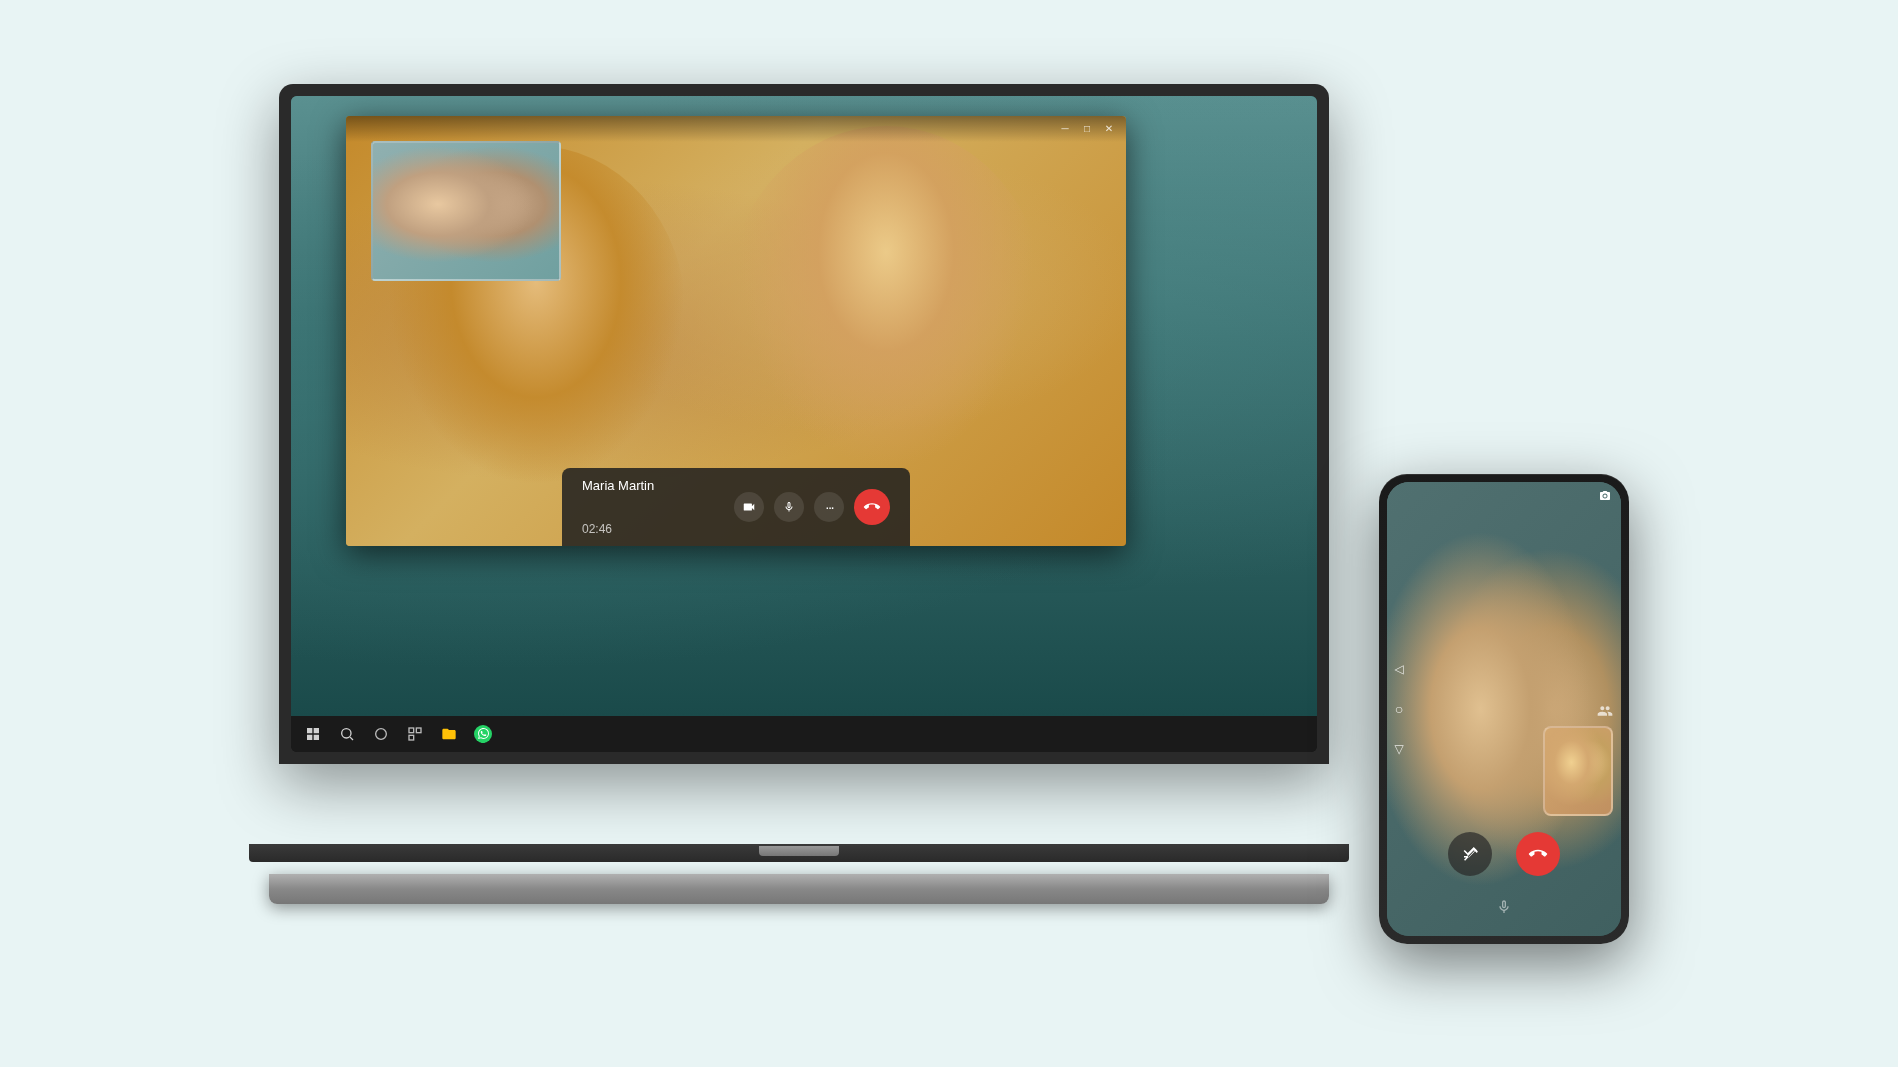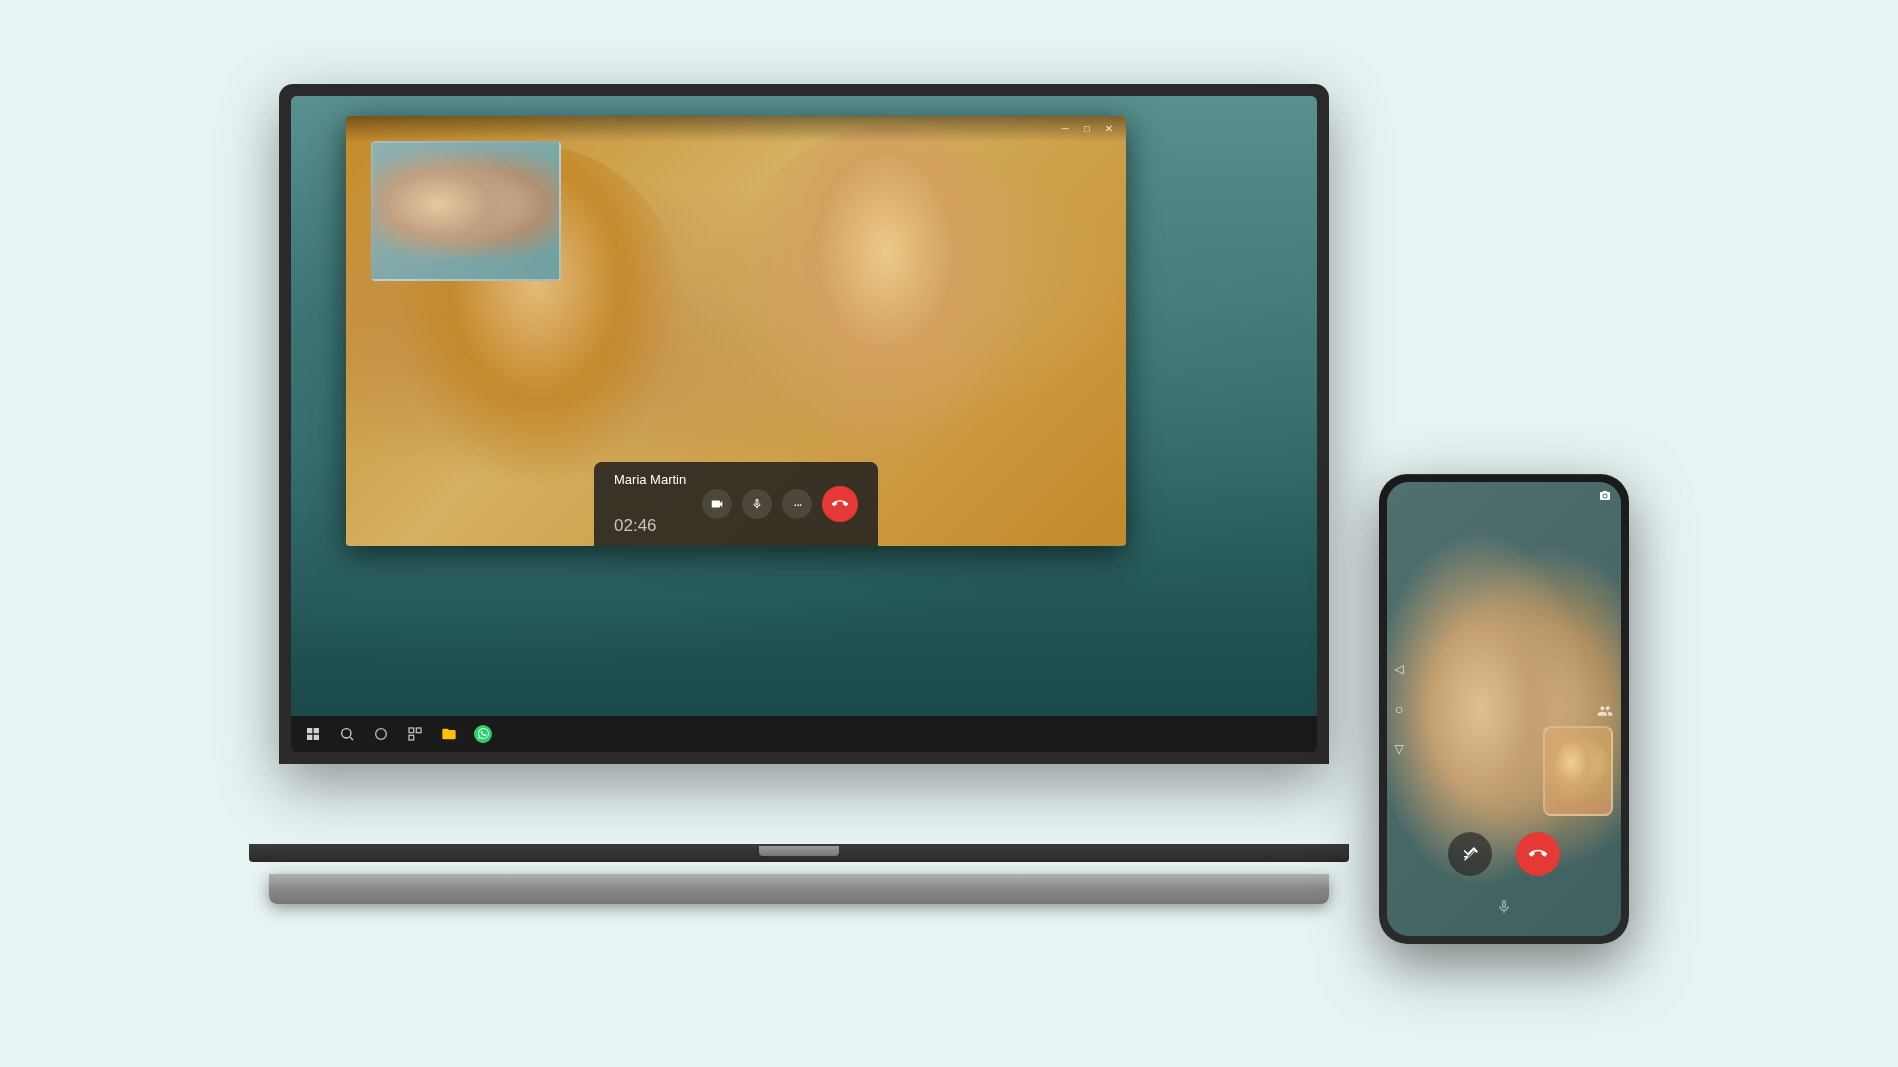--- a/index.html
+++ b/index.html
@@ -173,21 +173,21 @@
         radial-gradient(ellipse at 65% 45%, #d0b090 0%, #b09070 30%, transparent 55%),
         linear-gradient(135deg, #90b0b0 0%, #70a0a0 100%);
     }
 
     
     .call-controls {
       position: absolute;
       bottom: 0;
       left: 50%;
       transform: translateX(-50%);
-      width: 284px;
+      width: 348px;
       background: rgba(30,30,30,0.85);
       border-radius: 8px 8px 0 0;
       padding: 10px 20px;
       display: flex;
       align-items: center;
       gap: 10px;
       z-index: 10;
     }
 
     .call-info {
@@ -195,21 +195,21 @@
     }
 
     .call-name {
       color: #fff;
       font-size: 13px;
       font-weight: 500;
     }
 
     .call-duration {
       color: rgba(255,255,255,0.7);
-      font-size: 17px;
+      font-size: 12px;
       margin-top: 29px;
     }
 
     .ctrl-btn {
       width: 30px;
       height: 30px;
       border-radius: 50%;
       background: rgba(255,255,255,0.1);
       display: flex;
       align-items: center;

